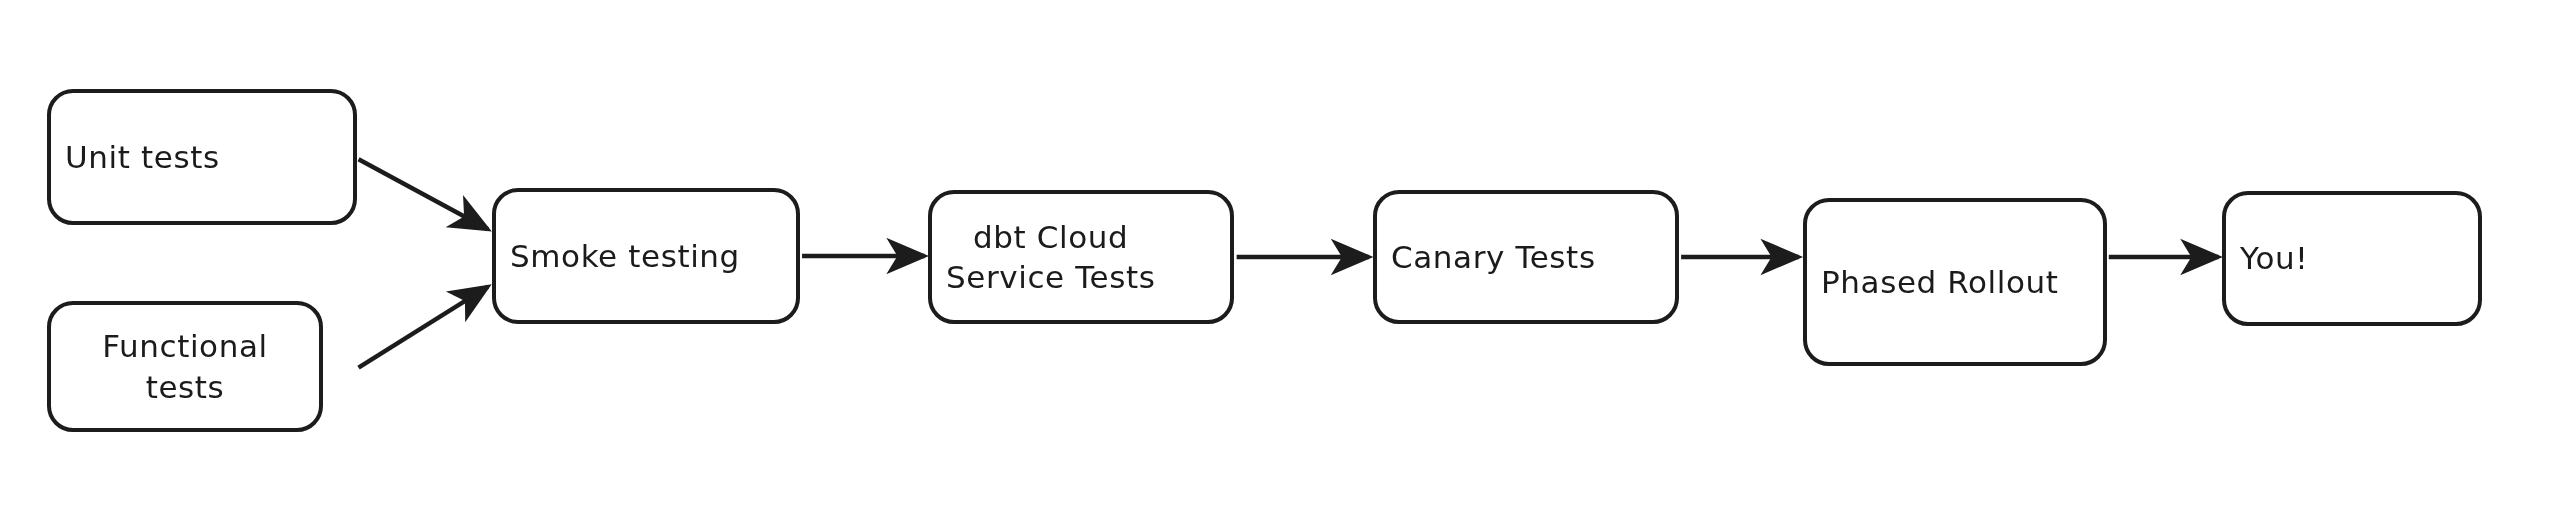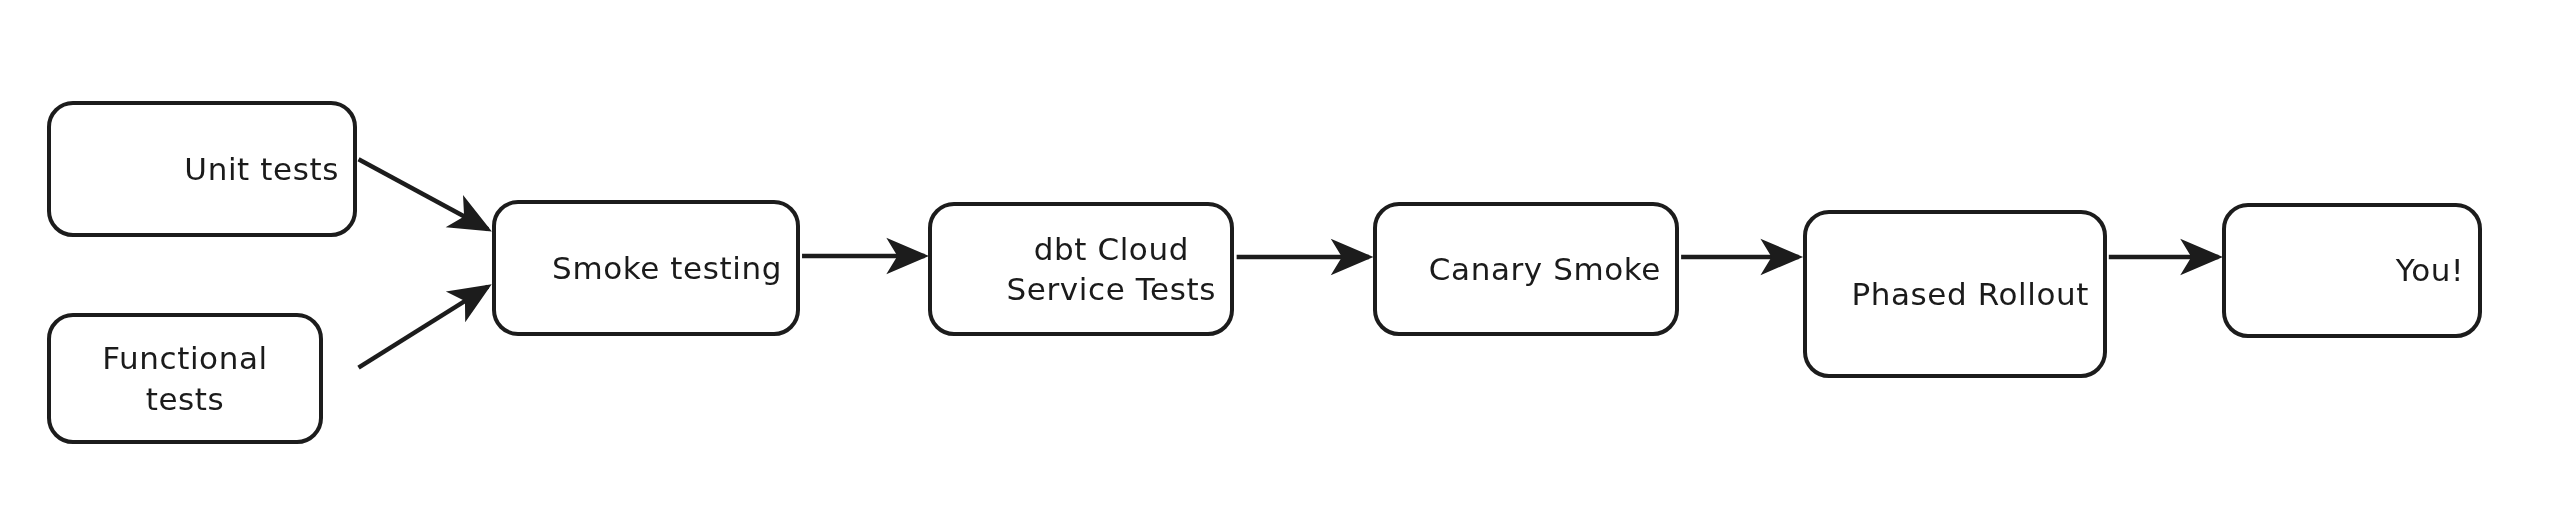--- a/index.html
+++ b/index.html
@@ -26,23 +26,22 @@
     pointer-events: none;
   }
   .node {
     position: absolute;
     box-sizing: border-box;
     background: #ffffff;
     border: 4px solid #1c1c1c;
     border-radius: 26px;
     display: flex;
     align-items: center;
-    justify-content: flex-end;
+    justify-content: flex-start;
     z-index: 2;
-    margin-top: 12px;
   }
   .node-label {
     font-family: "DejaVu Sans", sans-serif;
     font-size: 31px;
     line-height: 1.30;
     letter-spacing: 0.6px;
     color: #1b1b1b;
     text-align: center;
     white-space: pre-line;
     padding: 0 14px;
@@ -94,21 +93,21 @@
   <div class="node" id="node-smoke-testing">
     <span class="node-label">Smoke testing</span>
   </div>
 
   <div class="node" id="node-dbt-cloud-service-tests">
     <span class="node-label">dbt Cloud
 Service Tests</span>
   </div>
 
   <div class="node" id="node-canary-tests">
-    <span class="node-label">Canary Smoke</span>
+    <span class="node-label">Canary Tests</span>
   </div>
 
   <div class="node" id="node-phased-rollout">
     <span class="node-label">Phased Rollout</span>
   </div>
 
   <div class="node" id="node-you">
     <span class="node-label">You!</span>
   </div>
 

